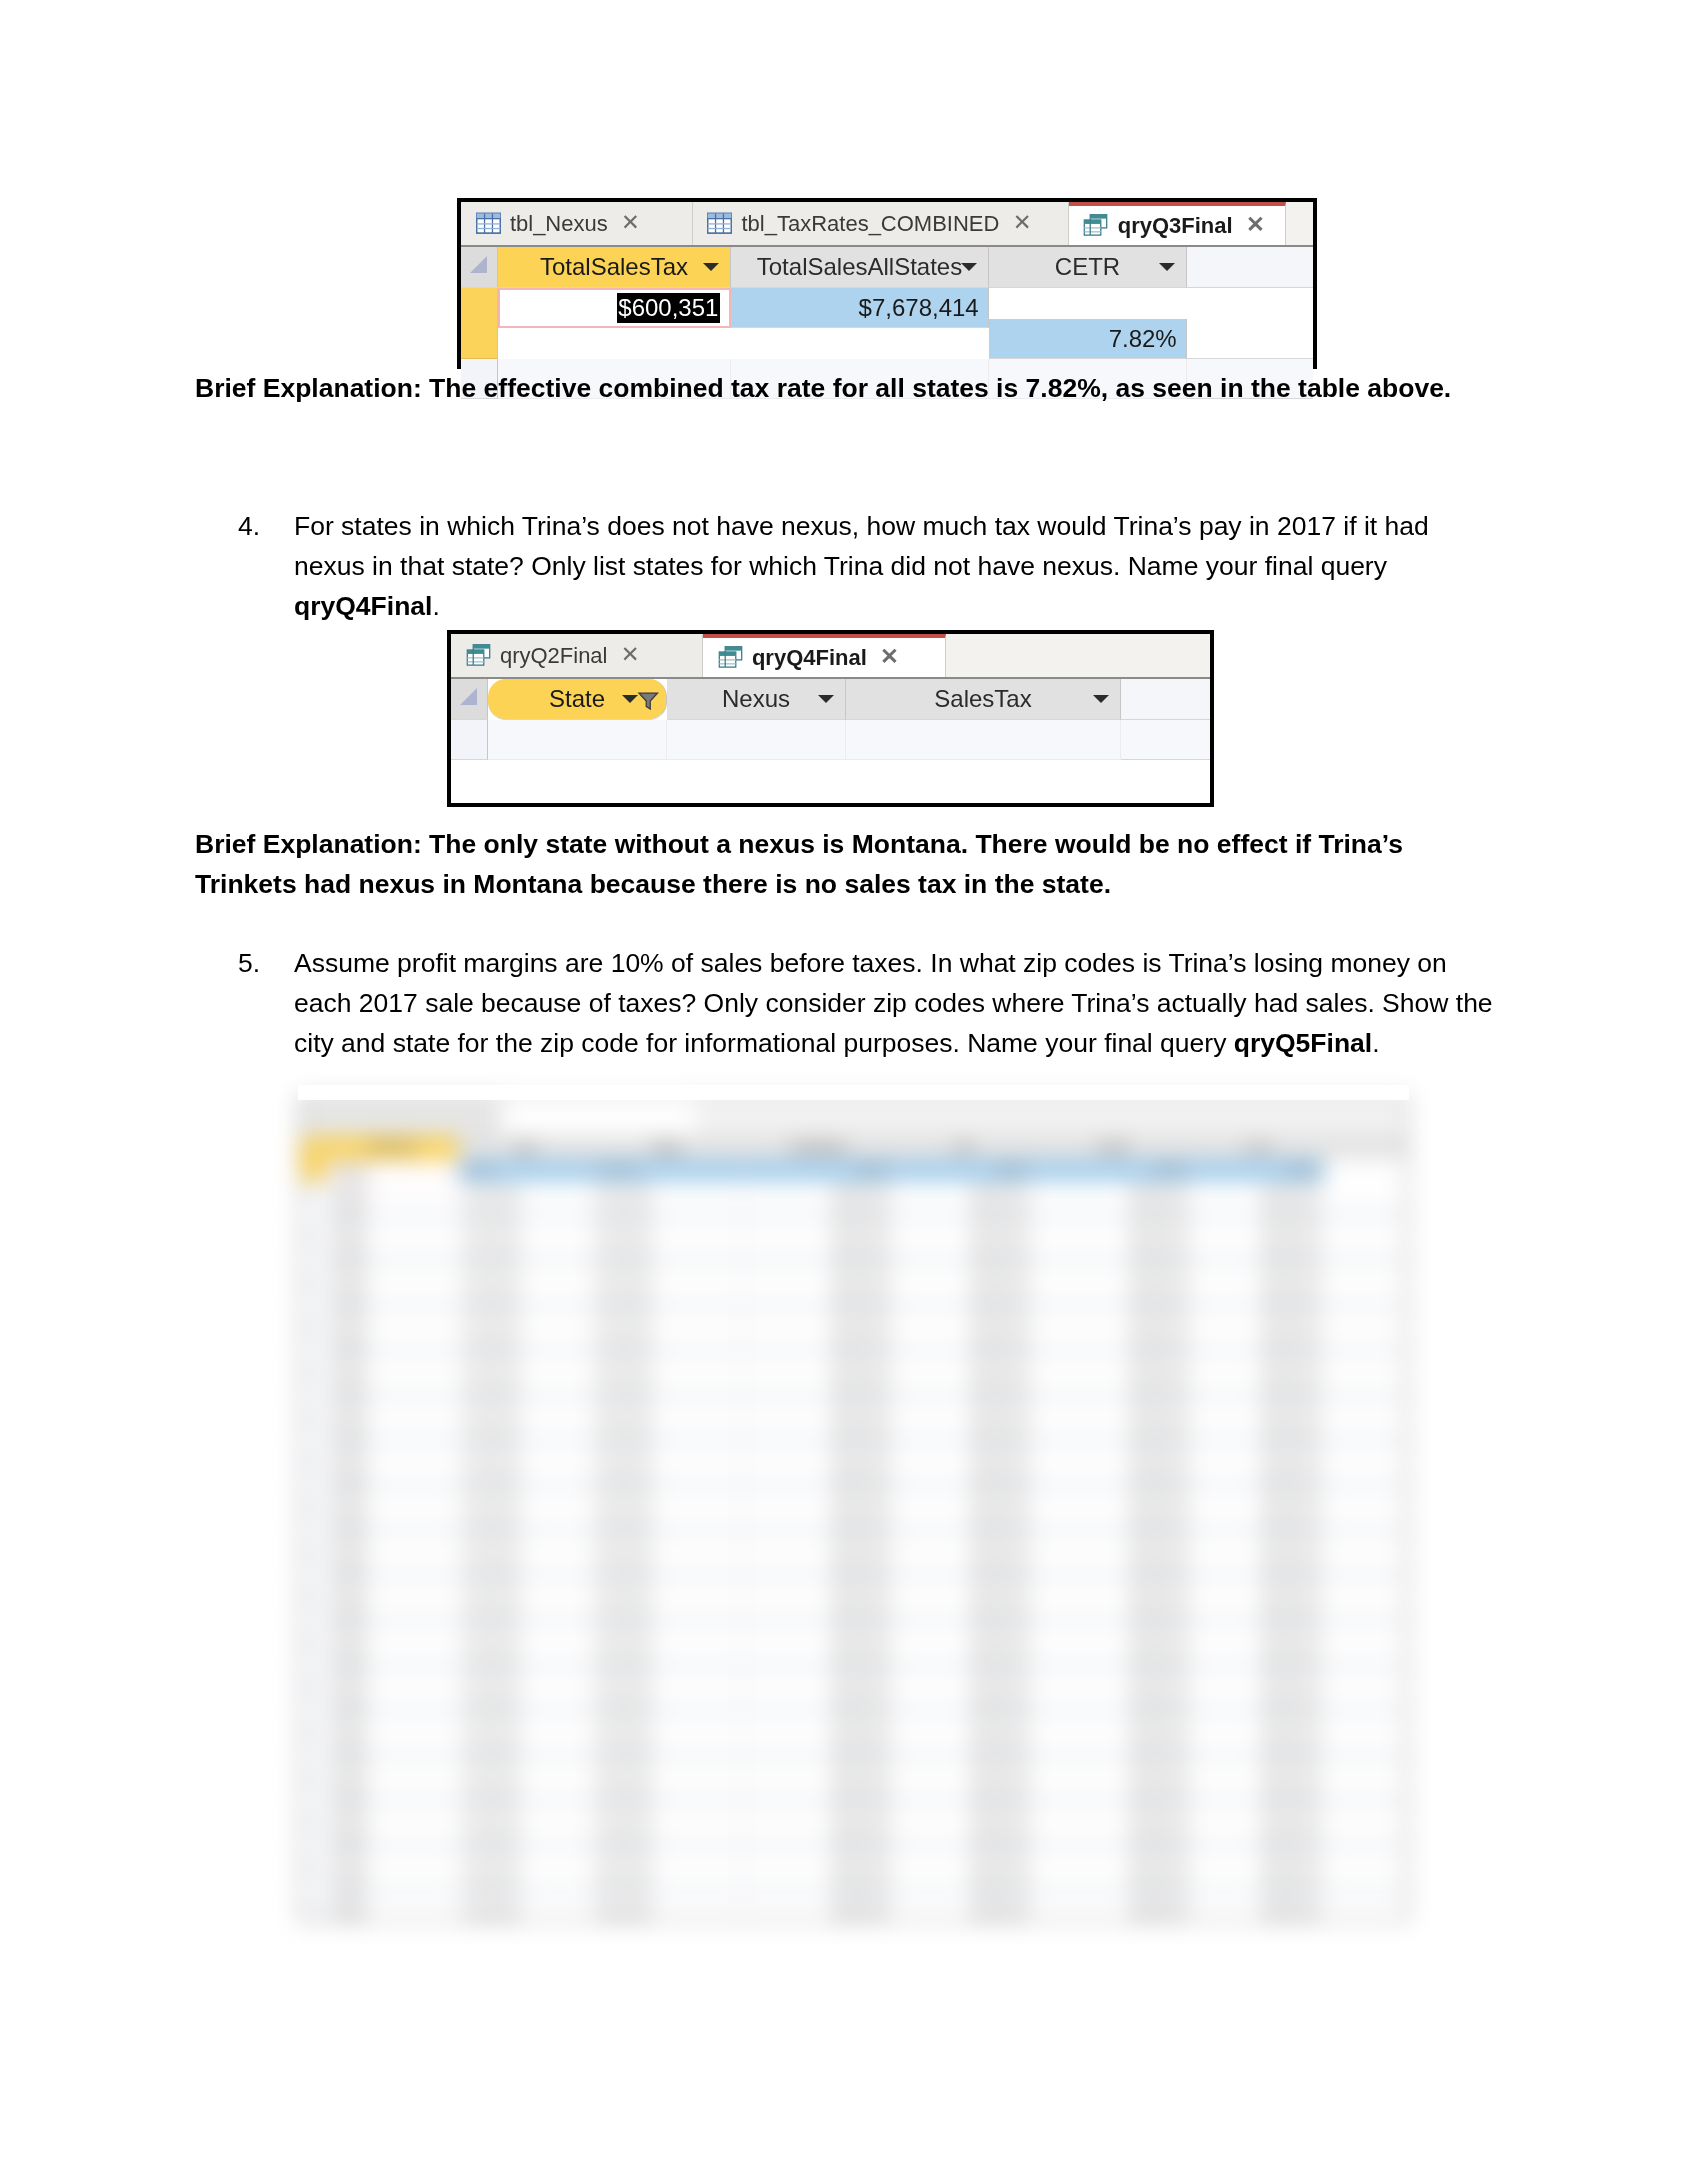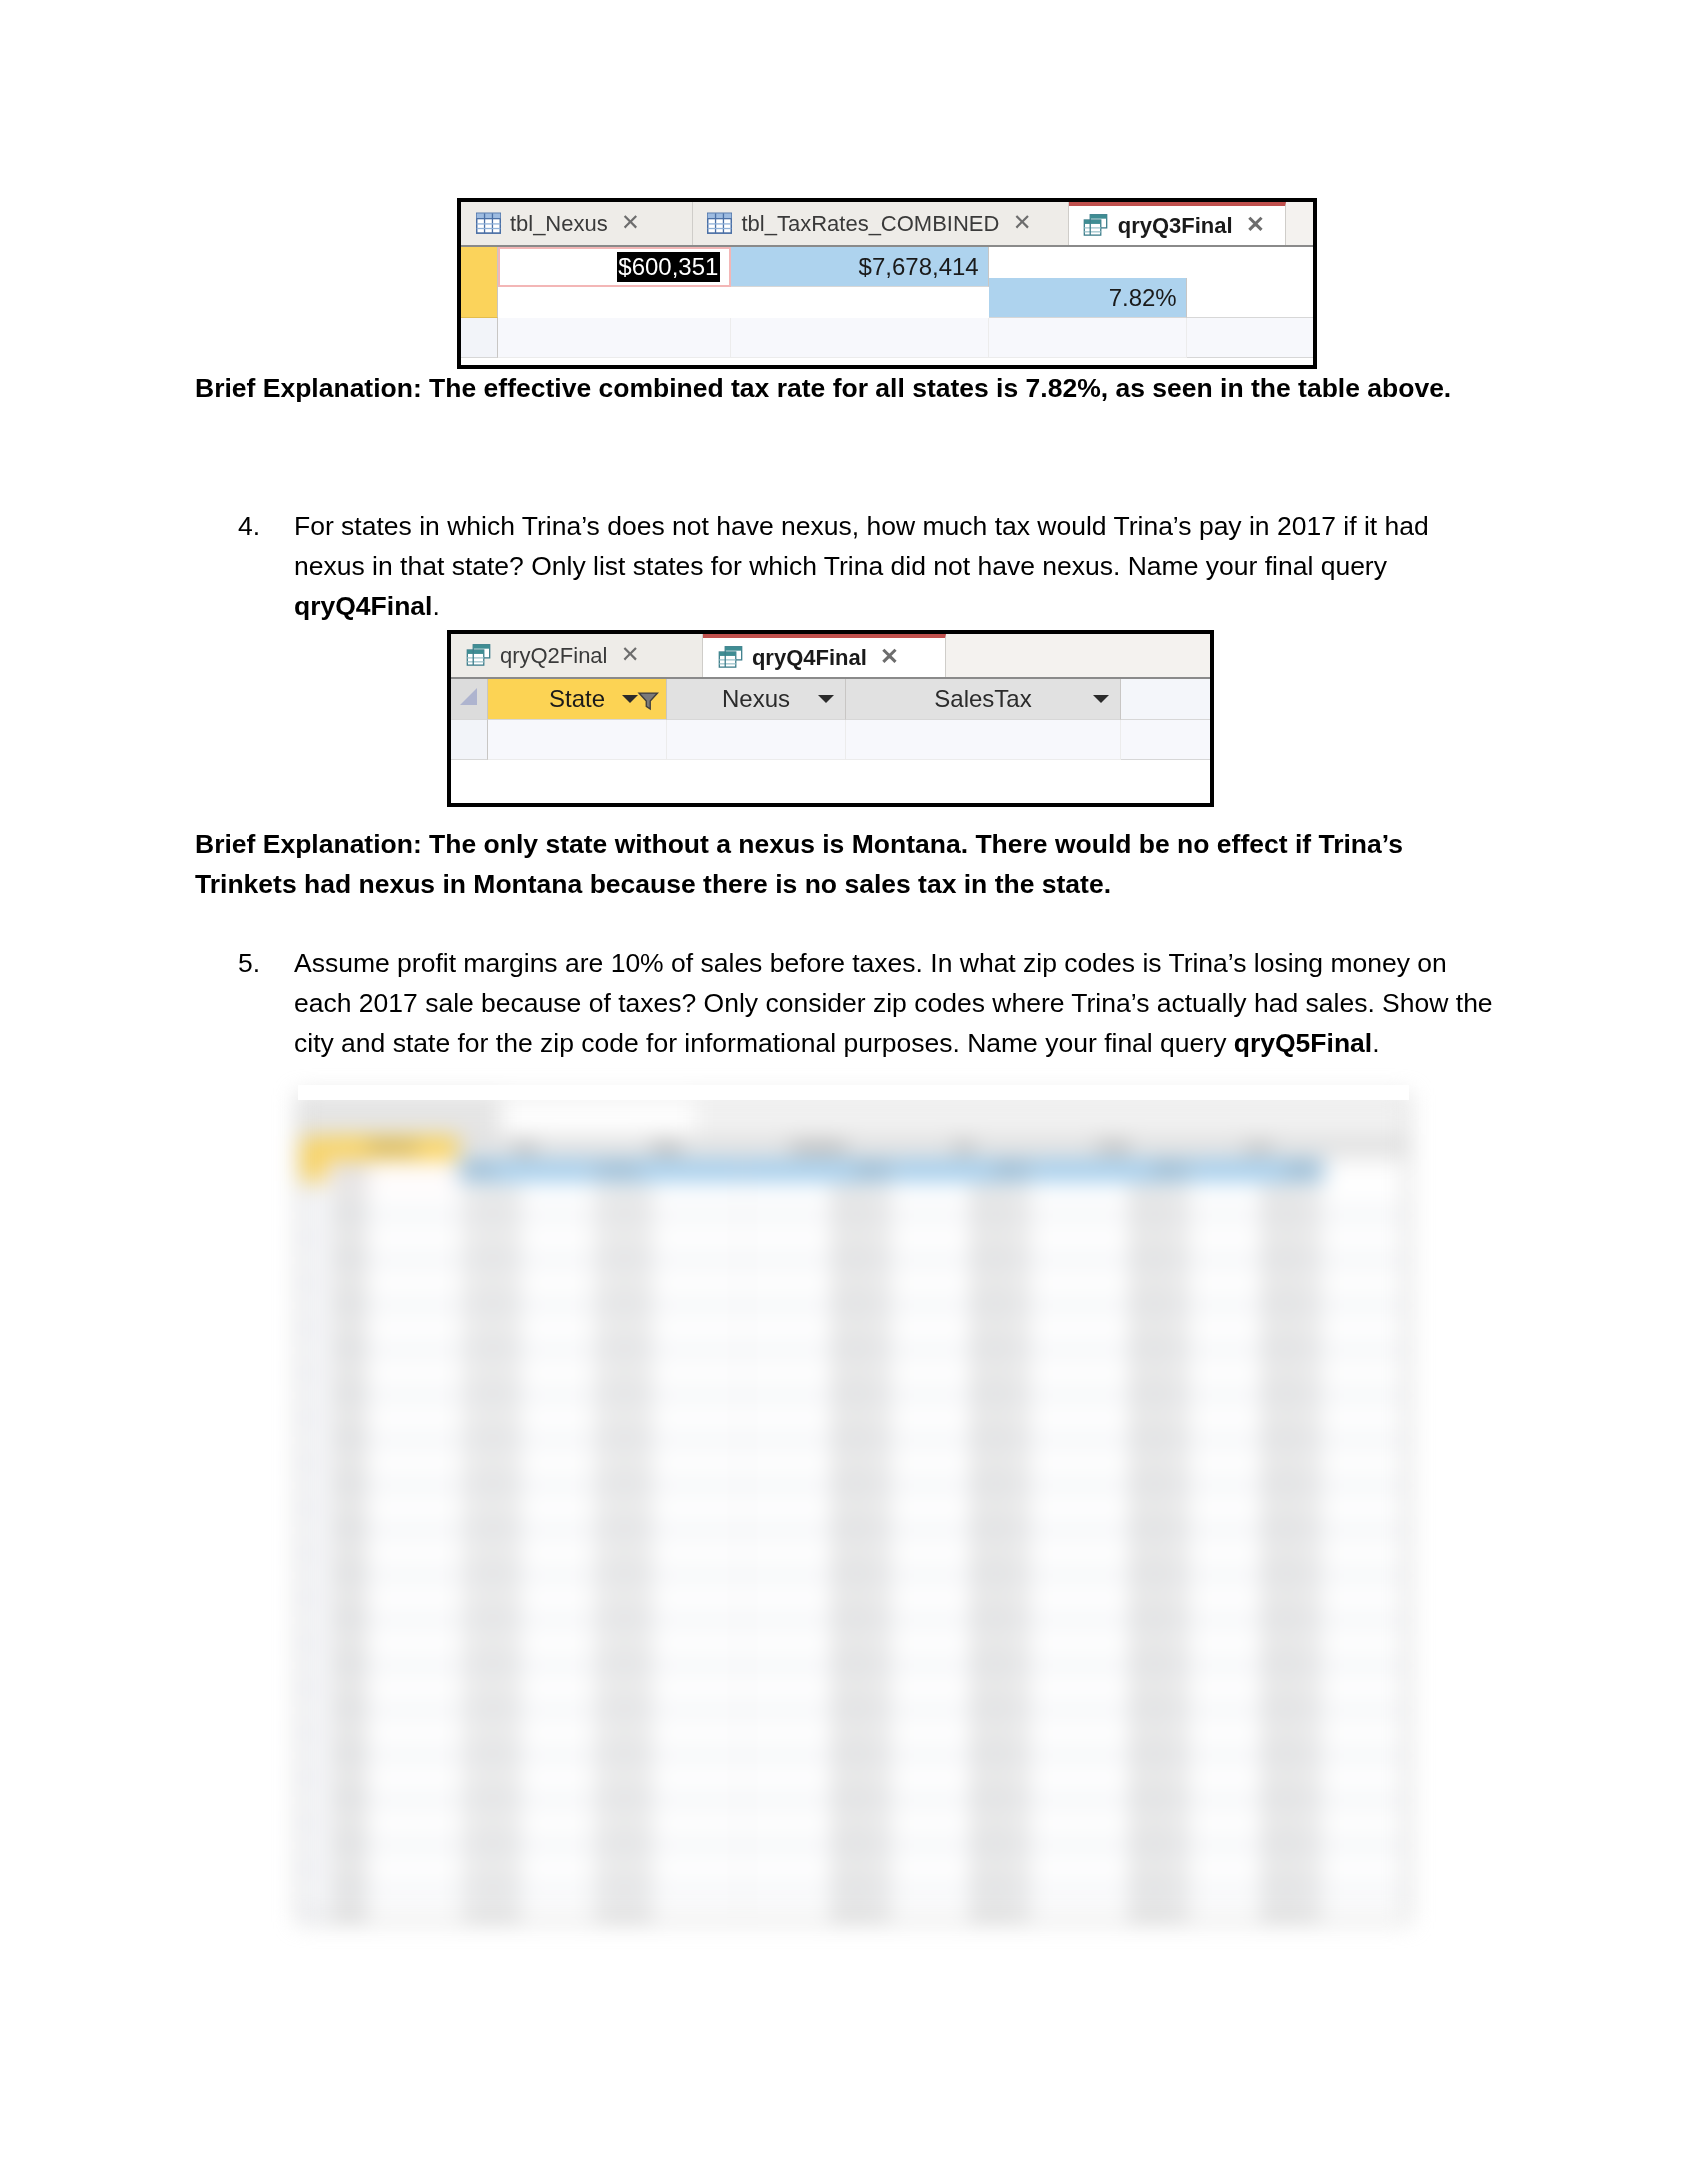--- a/index.html
+++ b/index.html
@@ -299,20 +299,36 @@
           </svg>
         </span>
         <span>qryQ3Final</span>
         <span class="tab-close">✕</span>
       </div>
 
       <div class="tab filler"></div>
     </div>
 
     <div class="sheet">
+      <div class="hdr-row">
+        <div class="selcol"></div>
+        <div class="cell hl" style="width:233px;">
+          <span>TotalSalesTax</span>
+          <span class="caret"></span>
+        </div>
+        <div class="cell" style="width:258px;">
+          <span>TotalSalesAllStates</span>
+          <span class="caret"></span>
+        </div>
+        <div class="cell" style="width:198px;">
+          <span>CETR</span>
+          <span class="caret"></span>
+        </div>
+        <div class="tail-cell"></div>
+      </div>
 
       <div class="data-row">
         <div class="selcol"></div>
         <div class="cell sel-white num-right" style="width:233px;">
           <span class="invsel">$600,351</span>
         </div>
         <div class="cell num-right" style="width:258px;">
           <span>$7,678,414</span>
         </div>
         <div class="cell num-right" style="width:198px;margin-top:31px;">
@@ -372,21 +388,21 @@
         <span>qryQ4Final</span>
         <span class="tab-close">✕</span>
       </div>
 
       <div class="tab filler"></div>
     </div>
 
     <div class="sheet">
       <div class="hdr-row">
         <div class="selcol"></div>
-        <div class="cell hl" style="width:179px;">
+        <div class="cell hl" style="width:179px;border-radius:18px;">
           <span>State</span>
           <span class="caret withfunnel"></span>
           <span class="funnel">
             <svg viewBox="0 0 34 30" width="22.5" height="20">
               <polygon points="3,3 31,3 20,15 20,27 14,23 14,15" fill="#7a7a7a" stroke="#3d3d3d" stroke-width="2"></polygon>
             </svg>
           </span>
         </div>
         <div class="cell" style="width:179px;">
           <span>Nexus</span>

